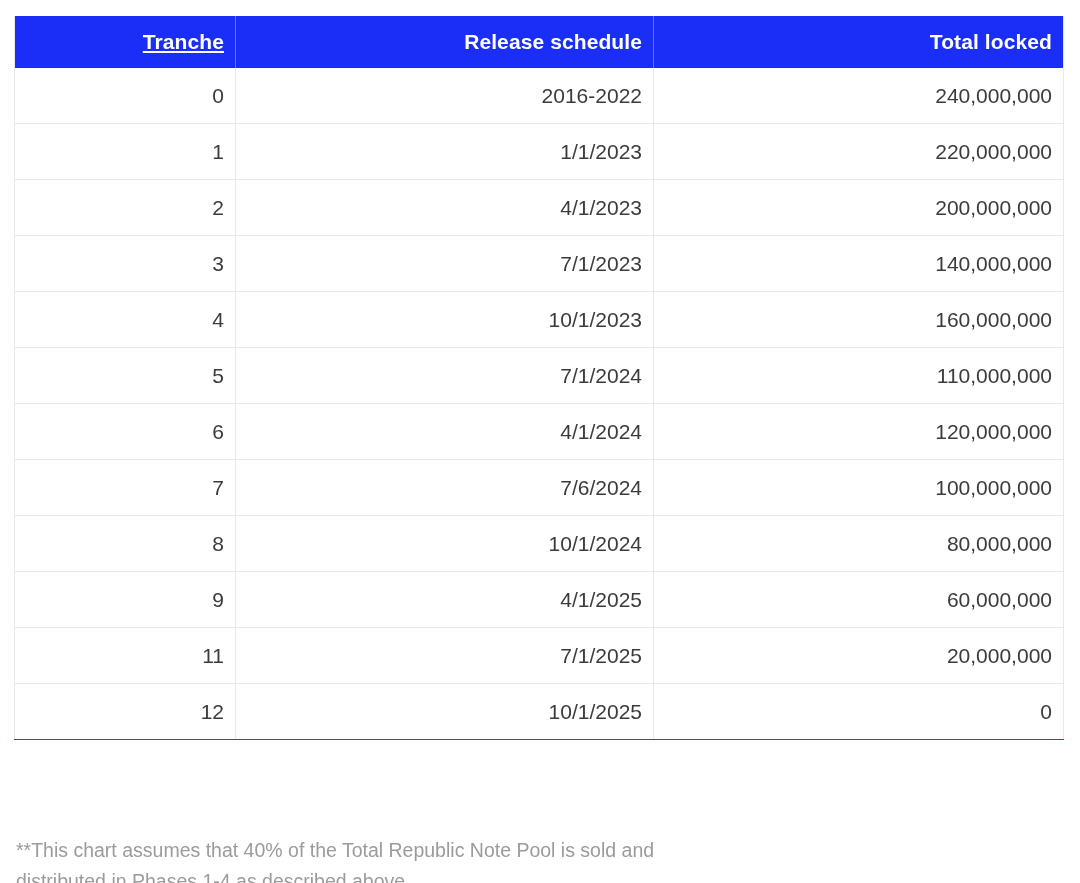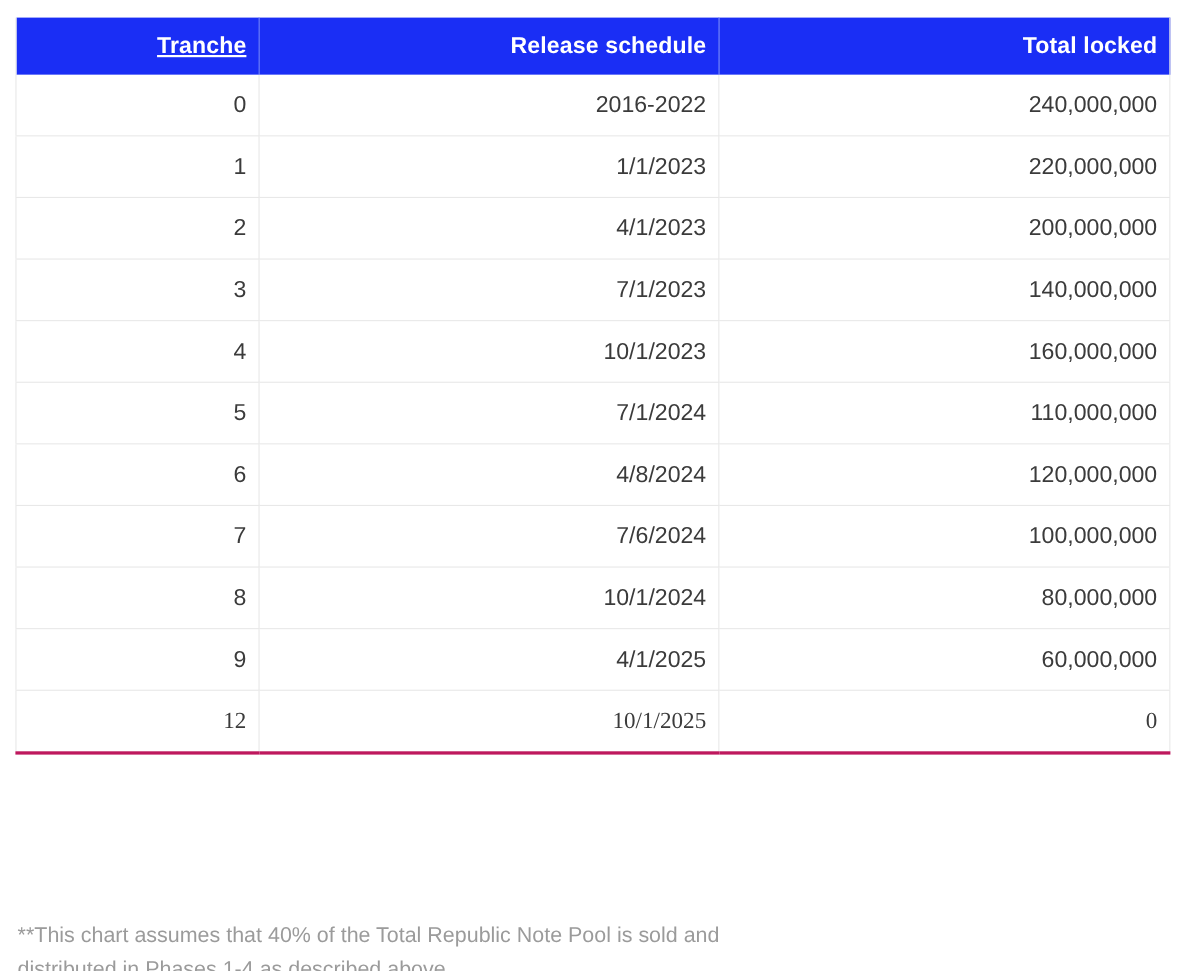--- a/index.html
+++ b/index.html
@@ -63,22 +63,21 @@
     border-bottom: 1px solid #e8e8e8;
     border-right: 1px solid #e8e8e8;
     vertical-align: middle;
     background: #ffffff;
     white-space: nowrap;
   }
   table.schedule tbody td:last-child {
     border-right: none;
   }
   table.schedule tbody tr:last-child td {
-    border-bottom: 3px solid #be185d;
-    font-family: Liberation Serif, serif;
+    border-bottom: 1px solid #be185d;
   }
   table.schedule {
     border-left: 1px solid #e8e8e8;
     border-right: 1px solid #e8e8e8;
   }
   table.schedule thead th:first-child {
     border-left: none;
     text-decoration: underline;
   }
 
@@ -143,39 +142,44 @@
           <td>10/1/2023</td>
           <td>160,000,000</td>
         </tr>
         <tr>
           <td>5</td>
           <td>7/1/2024</td>
           <td>110,000,000</td>
         </tr>
         <tr>
           <td>6</td>
-          <td>4/8/2024</td>
+          <td>4/1/2024</td>
           <td>120,000,000</td>
         </tr>
         <tr>
           <td>7</td>
           <td>7/6/2024</td>
           <td>100,000,000</td>
         </tr>
         <tr>
           <td>8</td>
           <td>10/1/2024</td>
           <td>80,000,000</td>
         </tr>
         <tr>
           <td>9</td>
           <td>4/1/2025</td>
           <td>60,000,000</td>
         </tr>
         <tr>
+          <td>11</td>
+          <td>7/1/2025</td>
+          <td>20,000,000</td>
+        </tr>
+        <tr>
           <td>12</td>
           <td>10/1/2025</td>
           <td>0</td>
         </tr>
       </tbody>
     </table>
   </div>
 
   <p class="footnote">**This chart assumes that 40% of the Total Republic Note Pool is sold and distributed in Phases 1-4 as described above.</p>
 

